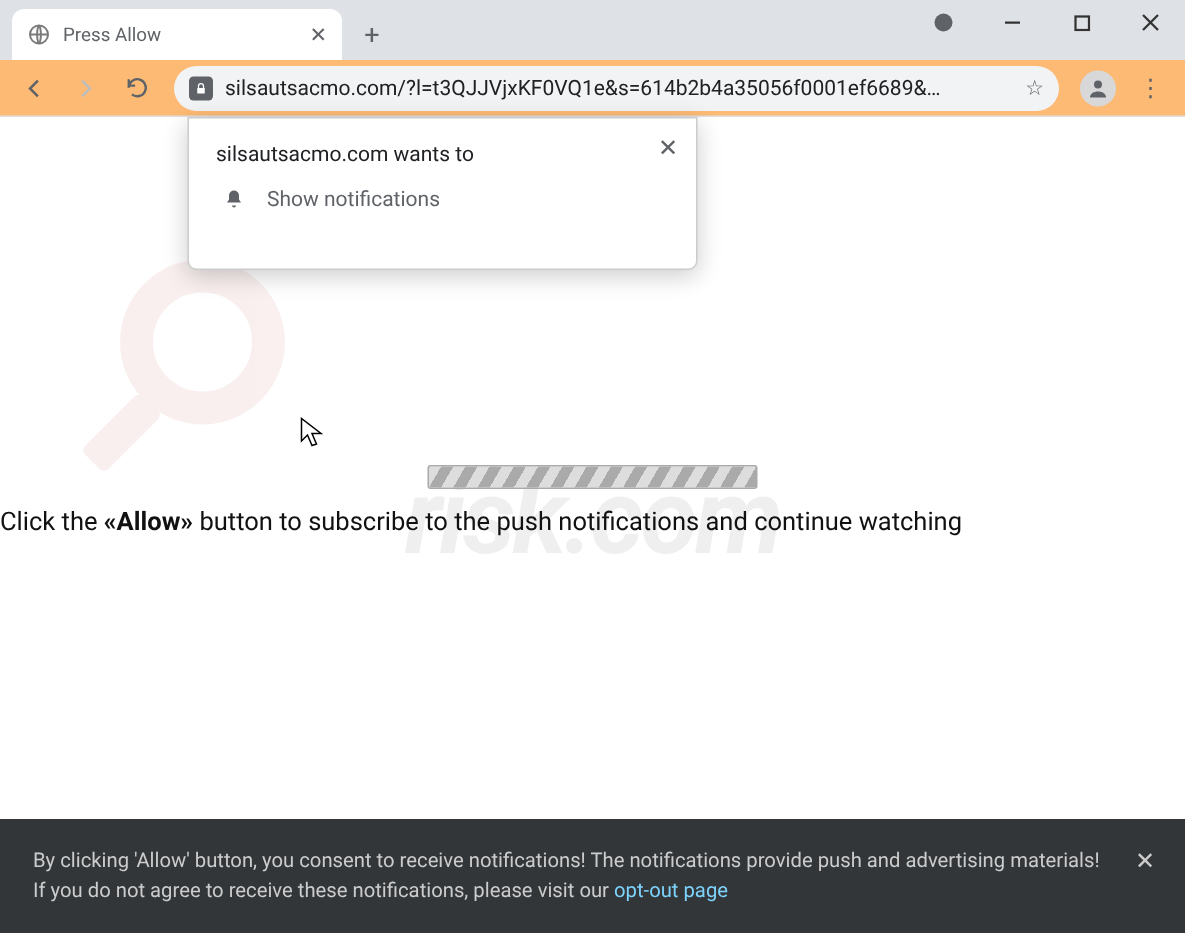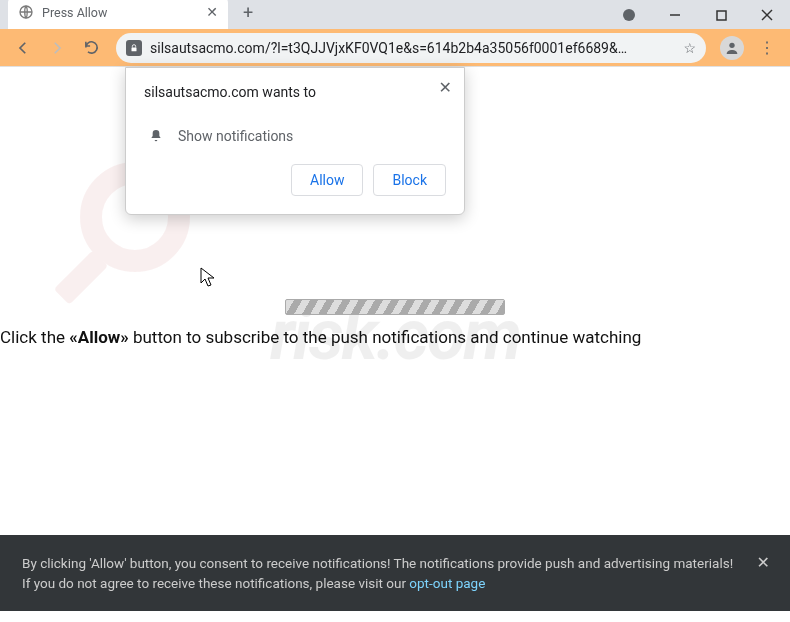--- a/index.html
+++ b/index.html
@@ -1,18 +1,18 @@
 <!DOCTYPE html>
 <html><head>
 <meta charset="utf-8">
 <style>
 * { margin: 0; padding: 0; box-sizing: border-box; font-family: -apple-system, BlinkMacSystemFont, "Segoe UI", Roboto, Arial, sans-serif; }
 body { width: 790px; height: 622px; background: #fff; overflow: hidden; position: relative; }
 
-.titlebar { height: 29px; background: #dee1e6; display: flex; align-items: flex-end; padding-left: 8px; position: relative; }
+.titlebar { height: 40px; background: #dee1e6; display: flex; align-items: flex-end; padding-left: 8px; position: relative; }
 .tab { background: #fff; height: 34px; min-width: 220px; display: flex; align-items: center; padding: 0 10px; border-radius: 8px 8px 0 0; gap: 8px; color: #5f6368; font-size: 12.5px; }
 .tab .globe { width: 16px; height: 16px; display: flex; align-items: center; justify-content: center; }
 .tab .title { flex: 1; }
 .tab .closex { color: #5f6368; font-size: 14px; cursor: pointer; }
 .newtab { width: 28px; height: 28px; display: flex; align-items: center; justify-content: center; color: #5f6368; font-size: 18px; margin-left: 6px; margin-bottom: 3px; cursor: pointer; }
 .win-controls { position: absolute; right: 0; top: 0; display: flex; }
 .win-btn { width: 46px; height: 30px; display: flex; align-items: center; justify-content: center; color: #333; cursor: pointer; }
 
 .toolbar { height: 38px; background: #fdba74; border-bottom: 1px solid #e0e0e0; display: flex; align-items: center; padding: 0 8px; gap: 4px; }
 .nav-btn { width: 30px; height: 30px; display: flex; align-items: center; justify-content: center; color: #5f6368; border-radius: 50%; cursor: pointer; }
@@ -28,21 +28,21 @@
 
 .watermark { position: absolute; top: 50%; left: 50%; transform: translate(-50%, -55%); text-align: center; opacity: 0.07; pointer-events: none; user-select: none; }
 .watermark .wm1 { font-size: 180px; font-weight: 700; font-style: italic; color: #b53030; letter-spacing: -8px; line-height: 140px; }
 .watermark .wm2 { font-size: 70px; font-weight: 700; font-style: italic; color: #333; letter-spacing: -2px; }
 .wm-icon { position: absolute; left: 70px; top: 95px; width: 150px; height: 150px; opacity: 0.07; pointer-events:none; }
 .wm-icon .circ { width: 110px; height: 110px; border: 22px solid #b53030; border-radius: 50%; position: absolute; top:0; left:10px;}
 .wm-icon .handle { width: 22px; height: 55px; background: #b53030; position: absolute; top: 88px; left: 0px; transform: rotate(45deg); border-radius: 4px;}
 
 .perm-popup { position: absolute; top: 0; left: 125px; width: 340px; background: #fff; border: 1px solid #ccc; border-radius: 0 0 6px 6px; box-shadow: 0 4px 16px rgba(0,0,0,0.2); padding: 16px 18px 18px; z-index: 10; }
 .perm-popup .pp-close { position: absolute; top: 10px; right: 12px; color: #5f6368; font-size: 16px; cursor: pointer; }
-.perm-popup .pp-title { font-size: 14px; color: #202124; margin-bottom: 28px; }
+.perm-popup .pp-title { font-size: 14px; color: #202124; margin-bottom: 14px; }
 .perm-popup .pp-row { display: flex; align-items: center; gap: 14px; color: #5f6368; font-size: 14px; margin-bottom: 20px; margin-left: 4px;}
 .perm-popup .bell { width: 16px; height: 16px; }
 .perm-popup .pp-actions { display: flex; justify-content: flex-end; gap: 10px; }
 .perm-popup .pp-btn { padding: 7px 18px; font-size: 14px; border: 1px solid #dadce0; background: #fff; color: #1a73e8; border-radius: 4px; cursor: pointer; }
 
 .content-center { position: absolute; top: 232px; width: 100%; }
 .loader { width: 220px; height: 16px; margin: 0 auto 12px; border: 1px solid #aaa; border-radius: 2px; background: repeating-linear-gradient(120deg, #ddd 0, #ddd 7px, #aaa 7px, #aaa 14px); }
 .instr { font-size: 17px; font-family: Georgia, serif; color: #111; }
 .instr .bold { font-weight: 700; }
 
@@ -139,24 +139,20 @@
 
   <div class="perm-popup">
     <span class="pp-close">✕</span>
     <div class="pp-title">silsautsacmo.com wants to</div>
     <div class="pp-row">
       <span class="bell"><svg width="16" height="16" viewBox="0 0 24 24" fill="#5f6368">
             <path d="M12 3a5 5 0 0 0-5 5v4l-2 3h14l-2-3V8a5 5 0 0 0-5-5zM10 18a2 2 0 0 0 4 0"></path>
           </svg></span>
       <span>Show notifications</span>
     </div>
-    <div class="pp-actions">
-      <button class="pp-btn">Allow</button>
-      <button class="pp-btn">Block</button>
-    </div>
   </div>
 
   <div class="content-center">
     <div class="loader"></div>
     <div class="instr">
       <span>Click the </span><span class="bold">«Allow»</span><span> button to subscribe to the push notifications and continue watching</span>
     </div>
   </div>
 
   <div class="cursor">

